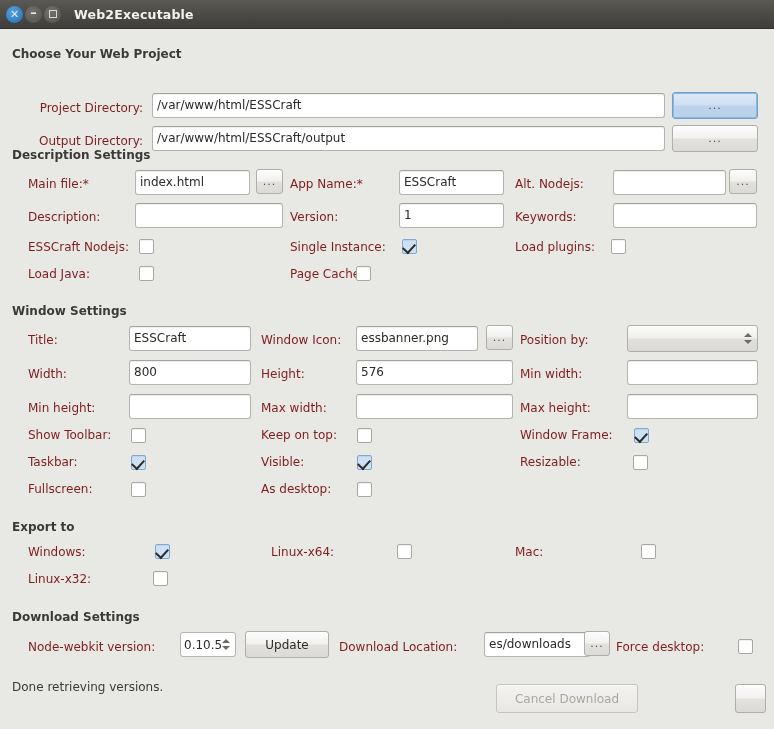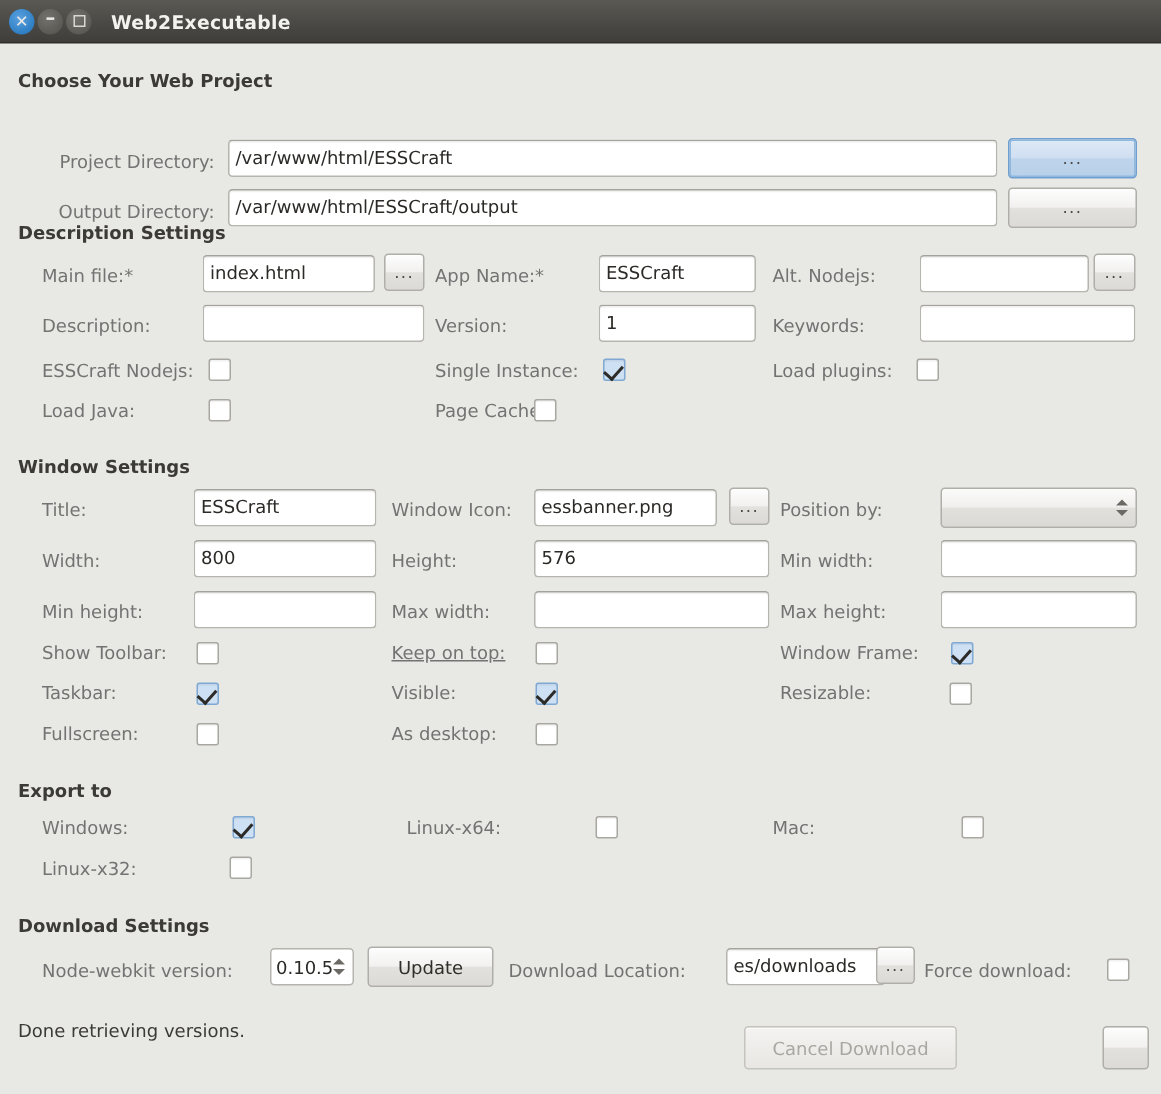--- a/index.html
+++ b/index.html
@@ -41,21 +41,21 @@
   }
 
   
   .body { position: absolute; left: 0; top: 29px; width: 774px; height: 700px; }
 
   .grouphdr {
     position: absolute; font-size: 12px; font-weight: bold; color: #3b3a36;
     white-space: nowrap;
   }
   .lbl {
-    position: absolute; font-size: 12px; color: #737373;
+    position: absolute; font-size: 12px; color: #7f1d1d;
     white-space: nowrap; line-height: 14px;
   }
   .lbl.r { text-align: right; }
 
   
   .tin {
     position: absolute; box-sizing: border-box;
     background: #ffffff;
     border: 1px solid #b6b4ae;
     border-top-color: #a4a29c;
@@ -228,21 +228,21 @@
 
     <div class="lbl" style="left:28px; top:372px;">Min height:</div>
     <div class="tin" style="left:129px; top:365px; width:122px;"></div>
     <div class="lbl" style="left:261px; top:372px;">Max width:</div>
     <div class="tin" style="left:356px; top:365px; width:157px;"></div>
     <div class="lbl" style="left:520px; top:372px;">Max height:</div>
     <div class="tin" style="left:627px; top:365px; width:131px;"></div>
 
     <div class="lbl" style="left:28px; top:399px;">Show Toolbar:</div>
     <div class="cb" style="left:131px; top:399px;"></div>
-    <div class="lbl" style="left:261px; top:399px;text-decoration:underline;">Keep on top:</div>
+    <div class="lbl" style="left:261px; top:399px;">Keep on top:</div>
     <div class="cb" style="left:357px; top:399px;"></div>
     <div class="lbl" style="left:520px; top:399px;">Window Frame:</div>
     <div class="cb on" style="left:634px; top:399px;"></div>
 
     <div class="lbl" style="left:28px; top:426px;">Taskbar:</div>
     <div class="cb on" style="left:131px; top:426px;"></div>
     <div class="lbl" style="left:261px; top:426px;">Visible:</div>
     <div class="cb on" style="left:357px; top:426px;"></div>
     <div class="lbl" style="left:520px; top:426px;">Resizable:</div>
     <div class="cb" style="left:633px; top:426px;"></div>
@@ -275,21 +275,21 @@
         </span>
     </div>
     <div class="btn" style="left:245px; top:602px; width:84px;">
         <span>Update</span>
       </div>
     <div class="lbl" style="left:339px; top:611px;">Download Location:</div>
     <div class="tin" style="left:484px; top:603px; width:106px;">es/downloads</div>
     <div class="btn" style="left:584px; top:602px; width:26px; height:25px;">
         <span class="dots">...</span>
       </div>
-    <div class="lbl" style="left:616px; top:611px;">Force download:</div>
+    <div class="lbl" style="left:616px; top:611px;">Force desktop:</div>
     <div class="cb" style="left:738px; top:610px;"></div>
 
     <div class="status" style="left:12px; top:651px;">Done retrieving versions.</div>
 
     <div class="btn disabled" style="left:496px; top:655px; width:142px; height:29px;">
         <span>Cancel Download</span>
       </div>
     <div class="btn" style="left:735px; top:655px; width:31px; height:29px;">
         <span></span>
       </div>

